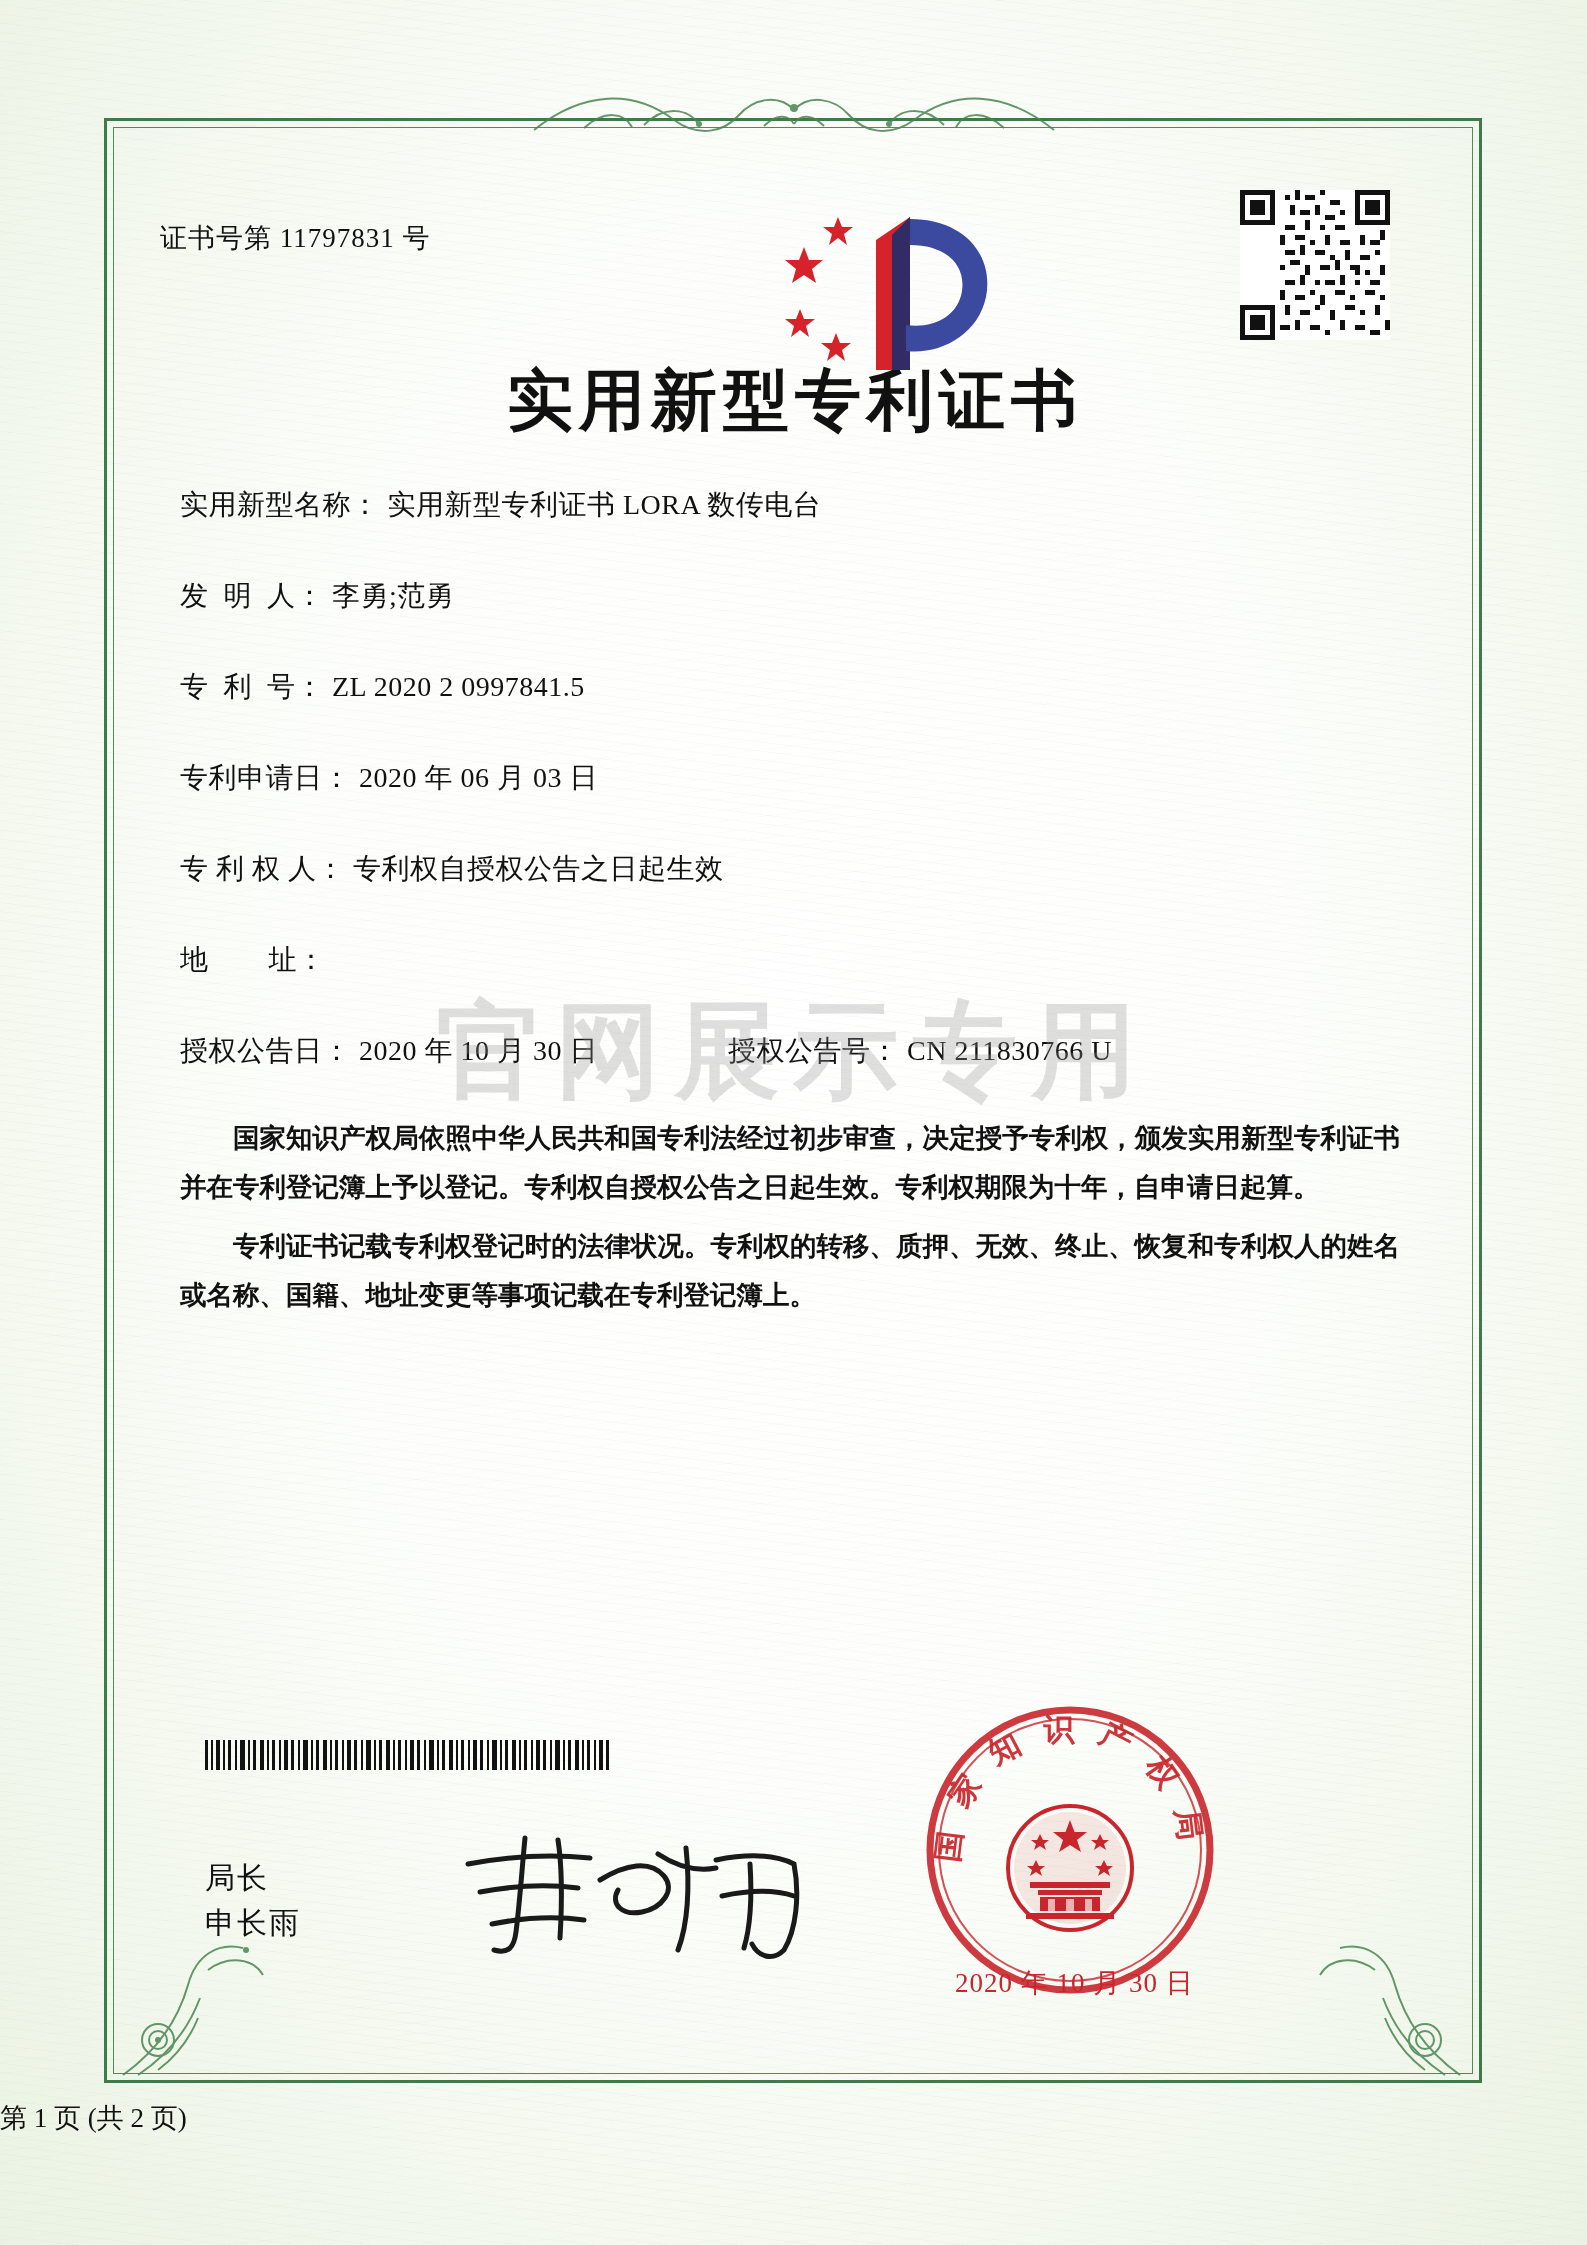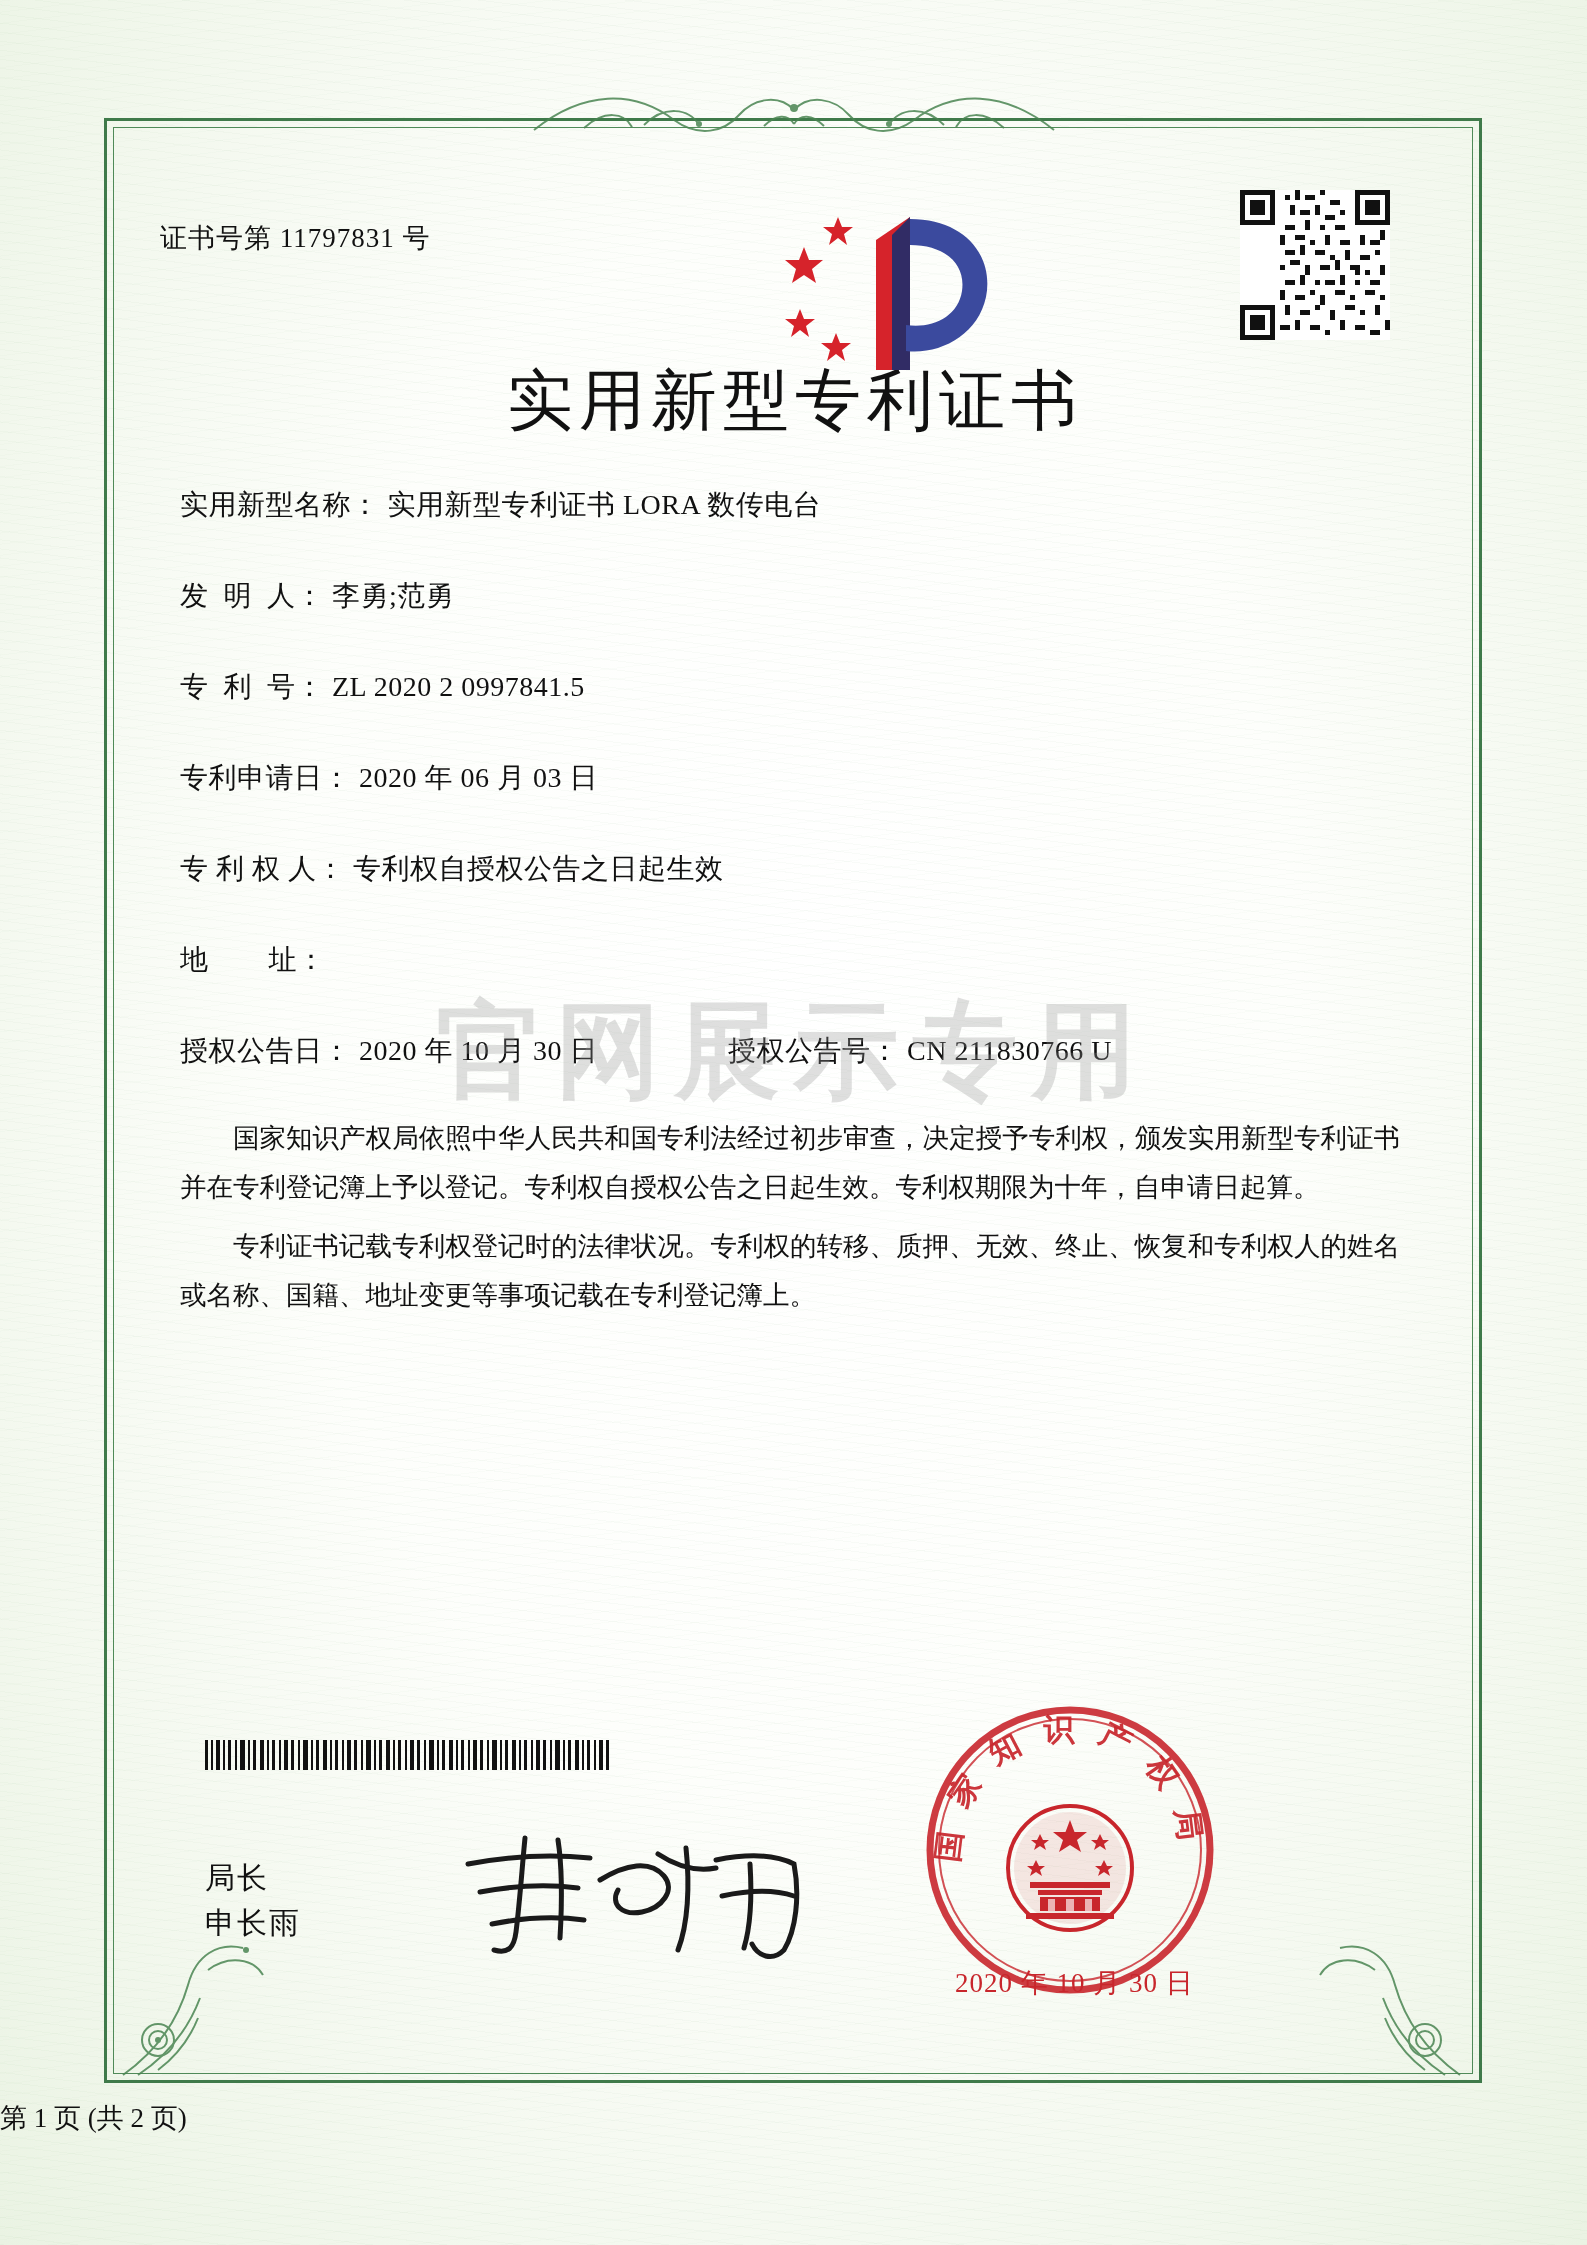--- a/index.html
+++ b/index.html
@@ -95,21 +95,21 @@
     right: 40px;
     top: 40px;
     width: 150px;
     height: 150px;
   }
 
   .title {
     text-align: center;
     font-size: 66px;
     letter-spacing: 6px;
-    font-weight: 400;
+    font-weight: 700;
     color: #111;
     margin-top: 100px;
     font-family: "DejaVu Serif", "Liberation Serif", serif;
   }
 
   .fields {
     margin-top: 40px;
     padding-left: 20px;
   }
   .field-row {
@@ -137,20 +137,21 @@
   }
 
   .paras {
     margin-top: 44px;
     font-size: 26.5px;
     line-height: 1.85;
     color: #111;
     padding-left: 20px;
     padding-right: 30px;
     text-align: justify;
+    font-weight: bold;
   }
   .paras p { margin: 0 0 10px 0; text-indent: 2em; }
 
   .watermark {
     position: absolute;
     left: 0;
     right: 0;
     top: 982px;
     text-align: center;
     font-size: 105px;

